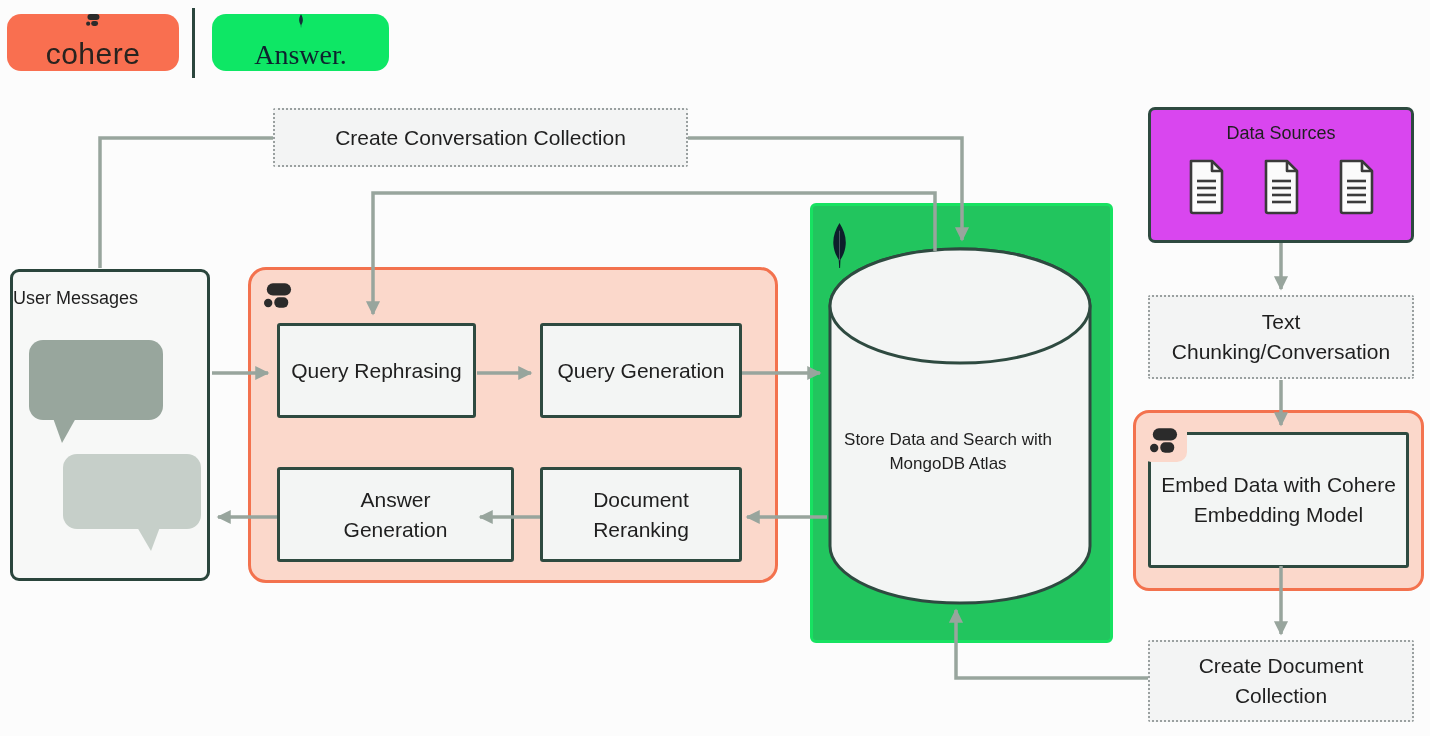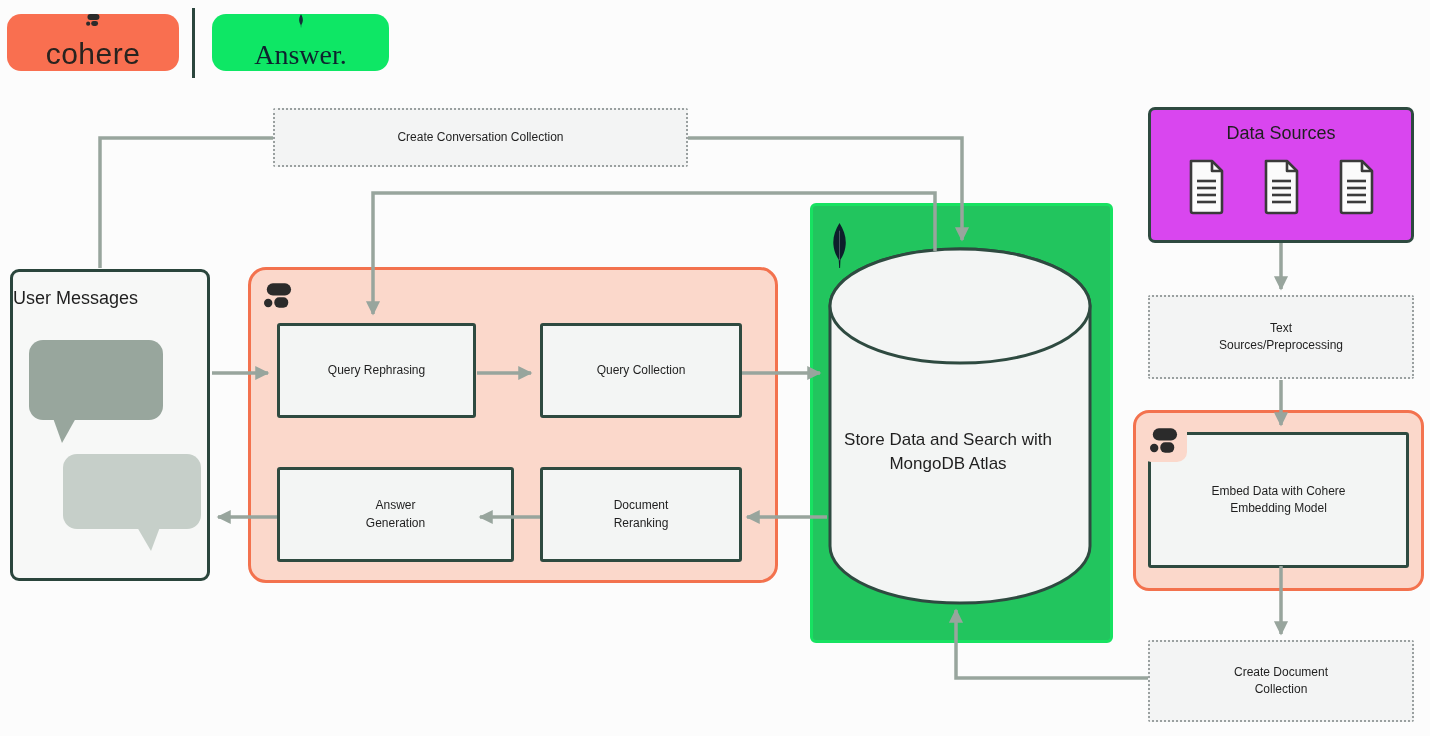--- a/index.html
+++ b/index.html
@@ -10,21 +10,21 @@
   
   .badge{display:flex;align-items:center;justify-content:center;gap:11px;border-radius:14px;flex-direction:column;}
   .cohere-badge{left:7px;top:14px;width:172px;height:57px;background:#F96F50;}
   .cohere-word{font-size:30px;font-weight:500;letter-spacing:.5px;color:#29231f;}
   .brand-divider{left:192px;top:8px;width:3px;height:70px;background:#2b463d;}
   .mongodb-badge{left:212px;top:14px;width:177px;height:57px;background:#0EE765;}
   .mongo-word{font-family:"Liberation Serif",serif;font-size:28px;font-weight:500;color:#0e222e;}
 
   
   .node{display:flex;align-items:center;justify-content:center;text-align:center;
-        white-space:pre-line;line-height:1.42;font-size:12px;box-sizing:border-box;}
+        white-space:pre-line;line-height:1.42;font-size:21px;box-sizing:border-box;}
   .dotted{border:2px dotted #9aa0a0;background:#f3f4f4;border-radius:2px;}
   .darkbox{border:3px solid #2E4A40;background:#F3F5F4;border-radius:3px;}
 
   .ccc{left:273px;top:108px;width:415px;height:59px;}
 
   .user-messages{left:10px;top:269px;width:200px;height:312px;border:3px solid #2a453c;
                  border-radius:9px;background:#f7f8f7;box-sizing:border-box;}
   .um-title{left:0;top:16px;width:194px;text-align:left;font-size:18px;}
   .bubble{border-radius:14px;}
   .bubble1{left:16px;top:68px;width:134px;height:80px;background:#98A69D;}
@@ -99,21 +99,21 @@
   <div class="abs cohere-container">
     <svg class="abs" style="left:13px;top:13px;" width="28" height="25" viewBox="0 0 30 26">
       <rect x="3" y="0" width="26" height="13" rx="6.5" fill="#2b2b2b"></rect>
       <circle cx="4.5" cy="21" r="4.5" fill="#2b2b2b"></circle>
       <rect x="11" y="15" width="15" height="11" rx="5.2" fill="#2b2b2b"></rect>
     </svg>
     <div class="abs node darkbox qr">
       <span>Query Rephrasing</span>
     </div>
     <div class="abs node darkbox qe">
-      <span>Query Collection</span>
+      <span>Query Generation</span>
     </div>
     <div class="abs node darkbox ag">
       <span>Answer
 Generation</span>
     </div>
     <div class="abs node darkbox dr">
       <span>Document
 Reranking</span>
     </div>
   </div>
@@ -156,21 +156,21 @@
         <line x1="12" y1="23" x2="31" y2="23" stroke="#3a3a3a" stroke-width="2.6"></line>
         <line x1="12" y1="30" x2="31" y2="30" stroke="#3a3a3a" stroke-width="2.6"></line>
         <line x1="12" y1="37" x2="31" y2="37" stroke="#3a3a3a" stroke-width="2.6"></line>
         <line x1="12" y1="44" x2="31" y2="44" stroke="#3a3a3a" stroke-width="2.6"></line>
       </svg>
     </div>
   </div>
 
   <div class="abs node dotted text-chunking">
     <span>Text
-Sources/Preprocessing</span>
+Chunking/Conversation</span>
   </div>
 
   <div class="abs embed-container">
     <div class="abs embed-patch">
       <svg width="28" height="25" viewBox="0 0 30 26">
         <rect x="3" y="0" width="26" height="13" rx="6.5" fill="#2b2b2b"></rect>
         <circle cx="4.5" cy="21" r="4.5" fill="#2b2b2b"></circle>
         <rect x="11" y="15" width="15" height="11" rx="5.2" fill="#2b2b2b"></rect>
       </svg>
     </div>

